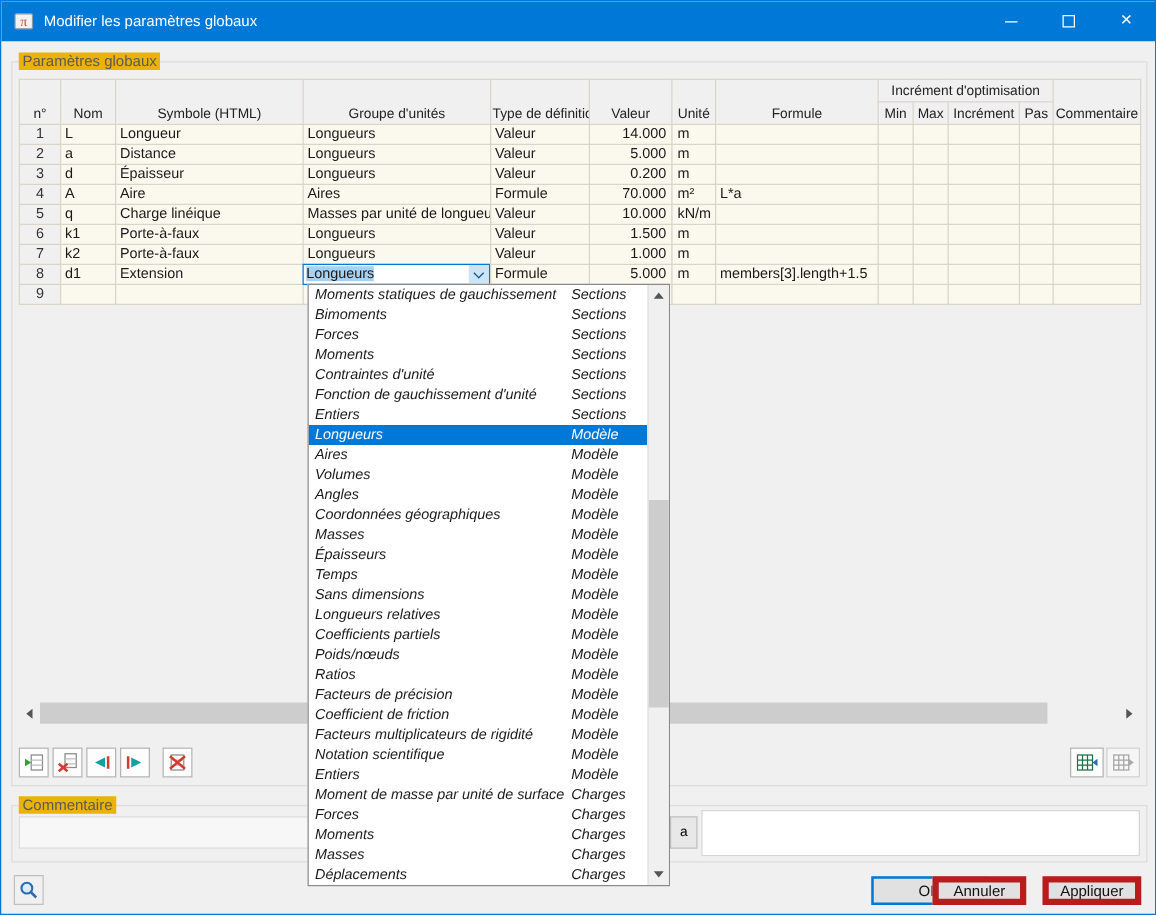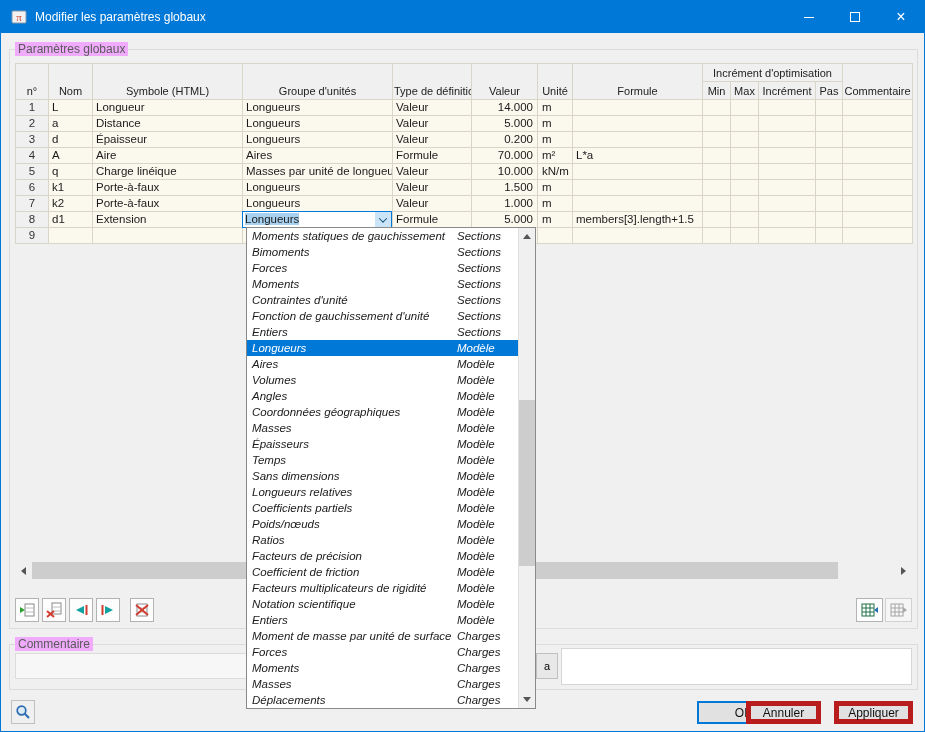--- a/index.html
+++ b/index.html
@@ -12,21 +12,21 @@
   .app-icon { margin-left:10px; width:16px; height:16px; flex:0 0 auto; }
   .titlebar-title { color:#fff; font-size:12px; margin-left:8px; white-space:nowrap; }
   .caption-buttons { position:absolute; right:0; top:0; display:flex; height:32px; }
   .cap-btn { width:46px; height:32px; display:flex; align-items:center; justify-content:center; cursor:default; }
   .min-glyph { width:10px; height:1px; background:#fff; }
   .max-glyph { width:10px; height:10px; border:1px solid #fff; }
   .close-glyph { color:#fff; font-size:16px; line-height:1; }
 
   
   .groupbox { position:absolute; border:1px solid #dcdcdc; }
-  .groupbox > .gb-label { position:absolute; top:-8px; left:5px; background:#f0abfc; padding:0 3px; color:#5a5a5a; font-size:12px; white-space:nowrap; }
+  .groupbox > .gb-label { position:absolute; top:-8px; left:5px; background:#eab308; padding:0 3px; color:#5a5a5a; font-size:12px; white-space:nowrap; }
   #group-params { left:8px; top:48px; width:909px; height:580px; }
   #group-comment { left:8px; top:643px; width:909px; height:46px; }
 
   
   table.grid { position:absolute; left:14px; top:62px; width:898px; border-collapse:collapse; table-layout:fixed; }
   .grid th, .grid td { border:1px solid #d9d5c9; overflow:hidden; white-space:nowrap; }
   .grid th { background:#f0f0f0; font-weight:normal; font-size:11px; color:#222; text-align:center; vertical-align:bottom; padding:0 1px 2px 1px; }
   tr.hdr1 { height:18px; } tr.hdr2 { height:18px; }
   .grid th.opt-hdr { vertical-align:middle; padding-bottom:0; }
   .grid td { background:#fbf8ee; font-size:11.5px; padding:0 3px; height:16px; line-height:15px; }

